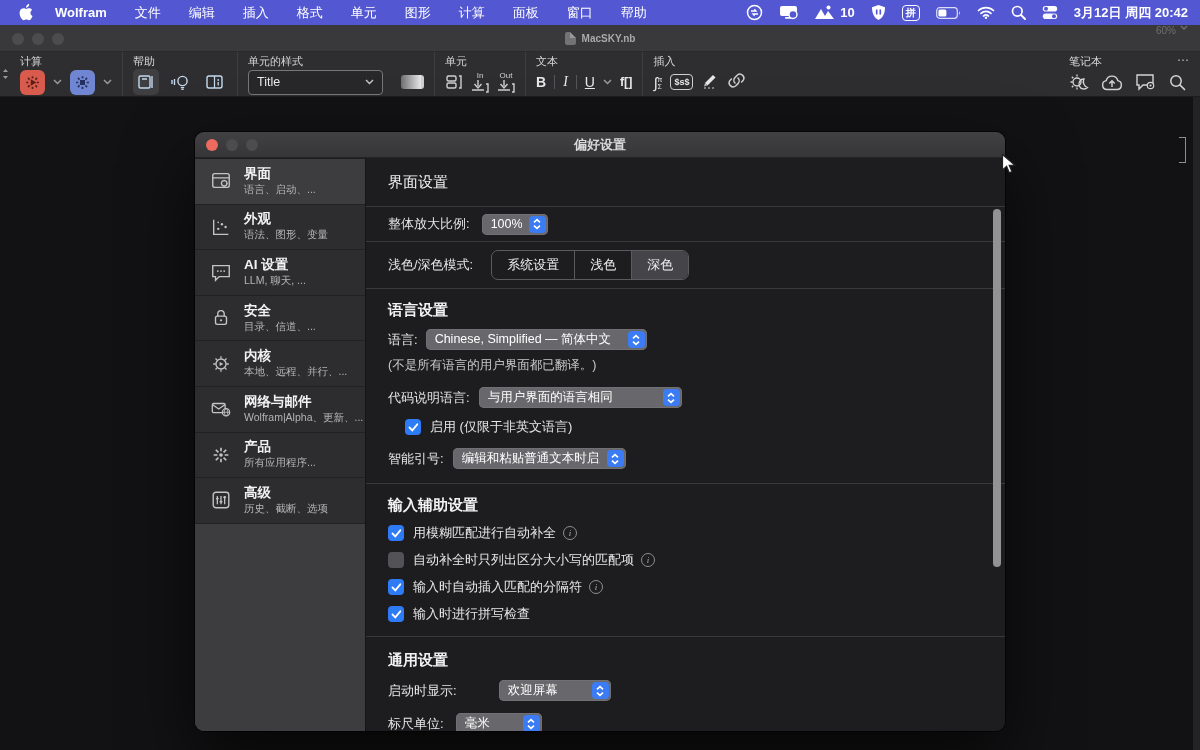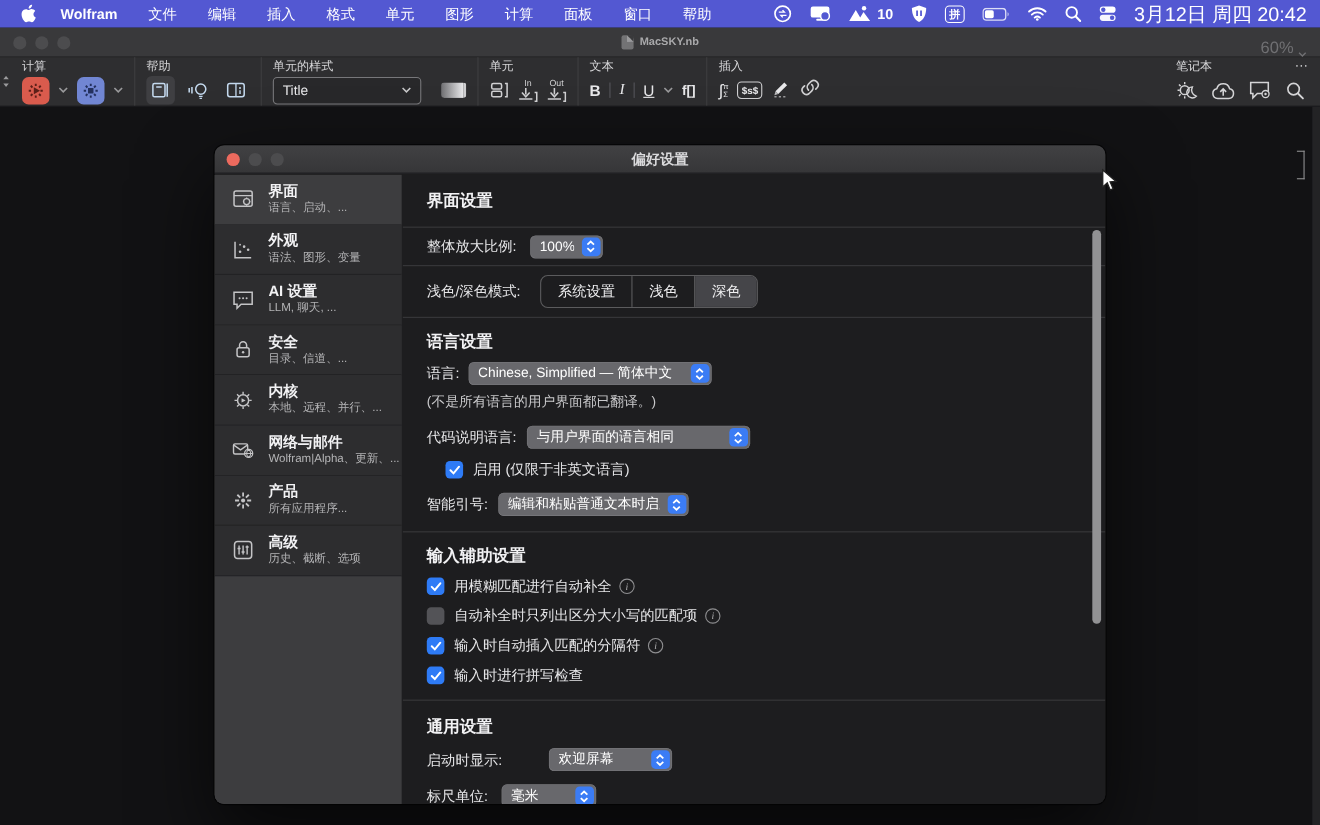--- a/index.html
+++ b/index.html
@@ -11,35 +11,35 @@
   .menubar { position:absolute; top:0; left:0; right:0; height:25px; background:#5358d2;
     display:flex; align-items:center; padding:0 12px 0 18px; color:#fff; font-size:13px; z-index:5; }
   .menubar .apple { display:flex; align-items:center; margin-right:22px; }
   .mitem { margin-right:28px; white-space:nowrap; }
   .mitem.bold { font-weight:bold; }
   .mstatus { margin-left:auto; display:flex; align-items:center; gap:16px; }
   .sicon { display:flex; align-items:center; color:#fff; }
   .mbadge { font-size:13px; font-weight:bold; margin-left:-12px; }
   .pinyin { border:1.6px solid #fff; border-radius:4px; font-size:10px; font-weight:bold;
     width:18px; height:16px; display:flex; align-items:center; justify-content:center; }
-  .clock { font-size:18px; font-weight:400; white-space:nowrap; }
+  .clock { font-size:13px; font-weight:700; white-space:nowrap; }
 
   
   .window { position:absolute; top:25px; left:0; right:0; bottom:0; }
   .titlebar { position:absolute; top:0; left:0; right:0; height:27px; background:#39393b;
     display:flex; align-items:center; justify-content:center; border-bottom:1px solid #2a2a2c; }
   .lights { position:absolute; left:12px; top:0; height:27px; display:flex; align-items:center; gap:8px; }
   .light { width:12px; height:12px; border-radius:50%; background:#4c4c4e; }
   .light.red { background:#ec6a5e; }
   .wtitle { display:flex; align-items:center; gap:6px; color:#a9a9ab; font-size:10px; font-weight:600; }
   .docico { width:11px; height:13px; background:#737375; border-radius:2px; position:relative; }
   .docico::after { content:""; position:absolute; right:0; top:0; border:3px solid #39393b;
     border-left-color:#9a9a9c; border-bottom-color:#9a9a9c; }
-  .wzoom { position:absolute; right:12px; top:0; height:27px; display:flex; align-items:flex-end; gap:4px;
-    color:#707073; font-size:15px; }
+  .wzoom { position:absolute; right:12px; top:0; height:27px; display:flex; align-items:flex-start; gap:4px;
+    color:#707073; font-size:10px; }
 
   .toolbar { position:absolute; top:27px; left:0; right:0; height:45px; background:#2e2e30;
     display:flex; align-items:stretch; border-bottom:1px solid #1c1c1e; }
   .dockhandle { width:10px; display:flex; align-items:center; justify-content:center; color:#9a9a9c; }
   .tgroup { padding:3px 10px 0 10px; display:flex; flex-direction:column; }
   .tglabel { font-size:11px; color:#d6d6d8; line-height:13px; white-space:nowrap; }
   .tgicons { flex:1; display:flex; align-items:center; gap:8px; }
   .tsep { width:1px; background:#3e3e40; margin:0; }
   .runbtn { width:25px; height:25px; border-radius:6px; display:flex; align-items:center; justify-content:center; }
   .runbtn.red { background:#d95b4d; color:#5c1f18; }
@@ -87,21 +87,21 @@
     background:#2d2d2f; border-bottom:1px solid #222224; cursor:default; }
   .sitem.sel { background:#3d3d3f; }
   .sicon2 { color:#c4c4c6; display:flex; width:24px; justify-content:center; }
   .stext { display:flex; flex-direction:column; line-height:14px; }
   .slabel { color:#f2f2f4; font-size:13.5px; font-weight:bold; }
   .ssub { color:#b4b4b6; font-size:10.5px; margin-top:1px; white-space:nowrap; }
   .sfill { flex:1; background:#3d3d3f; }
 
   .content { flex:1; position:relative; background:#1d1d1f; color:#e6e6e8; font-size:13px; overflow:hidden; }
   .cpad { padding:0 0 0 22px; }
-  .chead { height:48px; display:flex; align-items:center; font-size:15px; font-weight:bold; color:#f2f2f4; }
+  .chead { height:48px; display:flex; align-items:center; font-size:15px; font-weight:normal; color:#f2f2f4; }
   .hr { border-bottom:1px solid #39393b; }
   .crow { display:flex; align-items:center; }
   .row-mag { height:35px; }
   .row-mode { height:47px; }
   .sechead { font-size:15px; font-weight:bold; color:#f2f2f4; }
   .lbl { white-space:nowrap; }
   .note { color:#c9c9cb; font-size:12.5px; }
 
   .popup { display:inline-flex; align-items:center; height:21px; background:#68686c; border-radius:5px;
     padding:0 2px 0 9px; color:#fff; box-shadow:inset 0 0 0 .5px #7a7a7e; }

